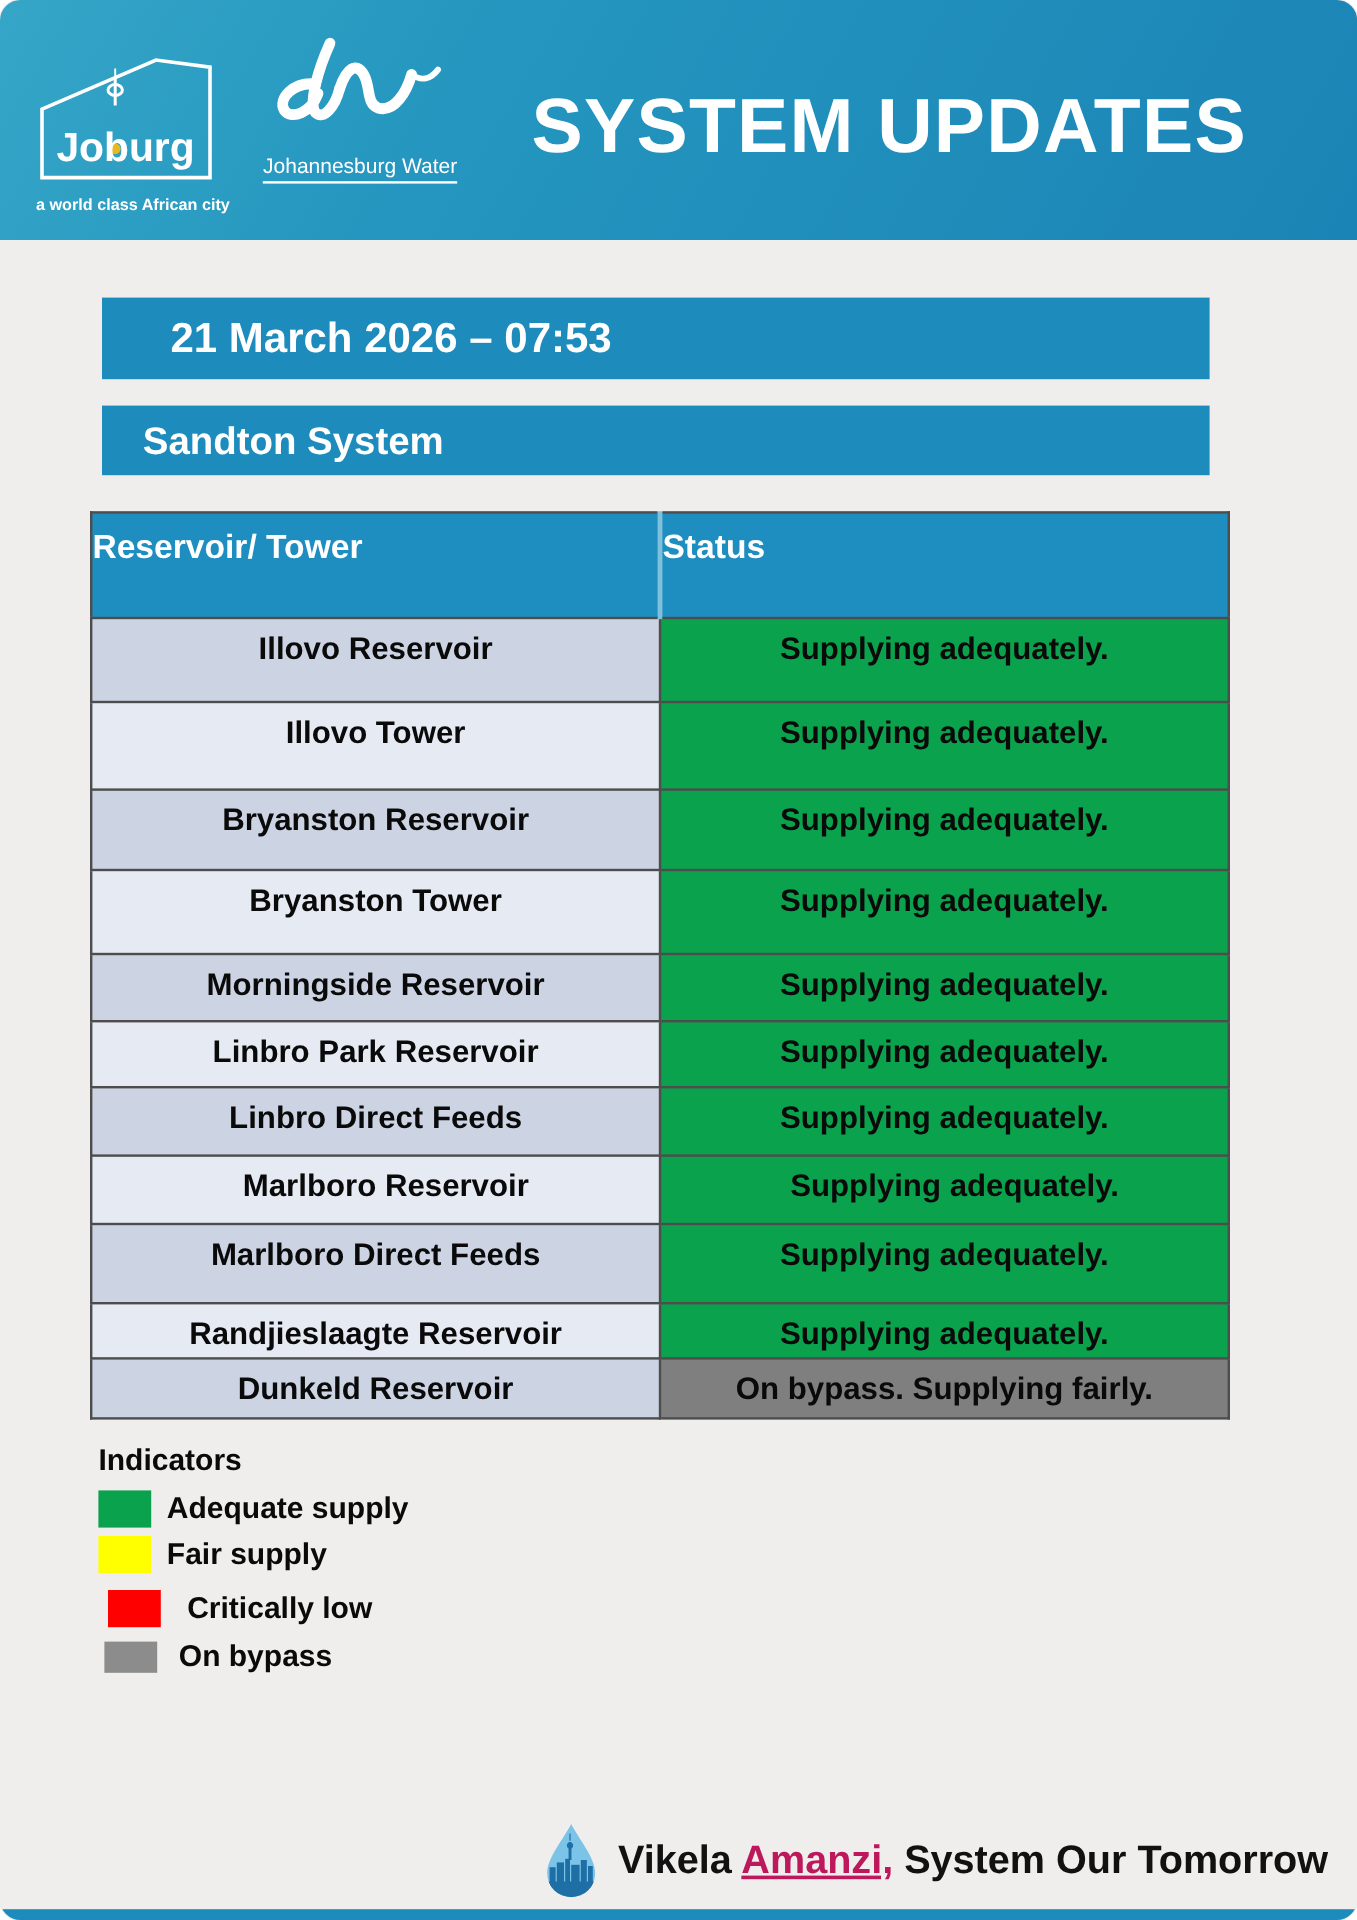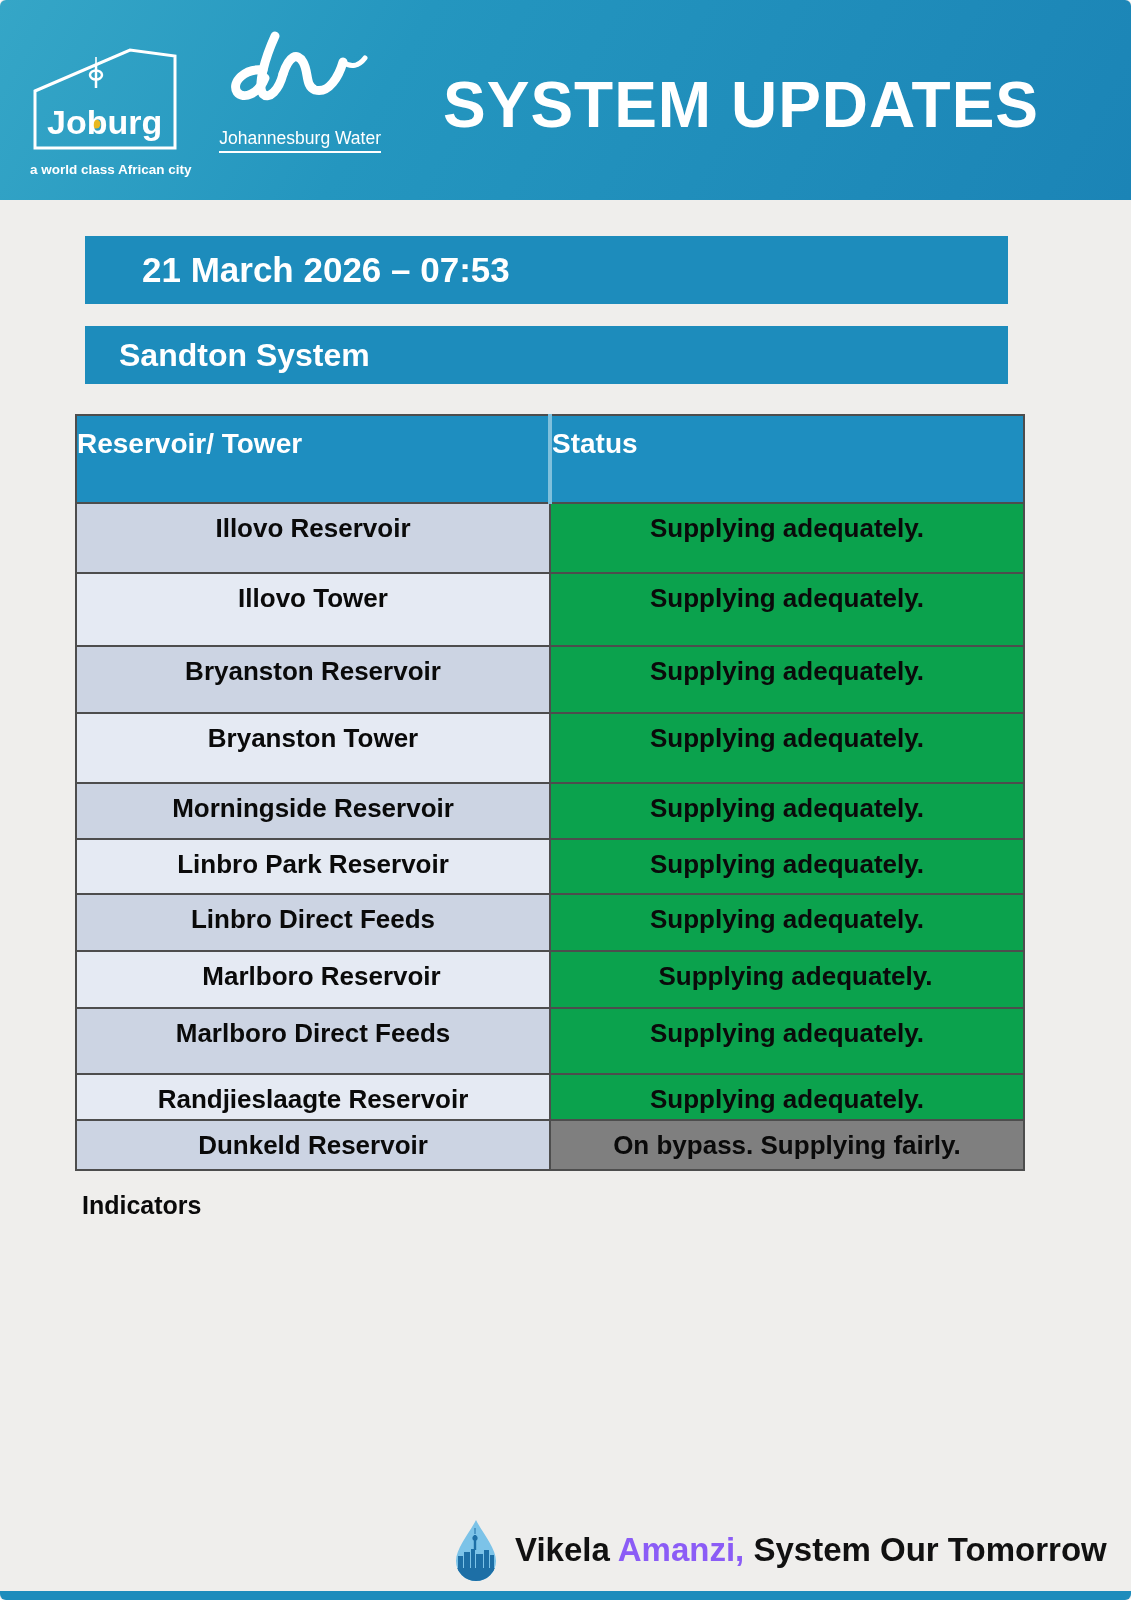--- a/index.html
+++ b/index.html
@@ -3,21 +3,21 @@
 <meta charset="utf-8">
 <style>
   html,body { margin:0; padding:0; background:#ffffff; }
   * { box-sizing:border-box; }
   body { font-family:"Liberation Sans", sans-serif; }
 
   .card {
     position:relative;
     width:1131px; height:1600px;
     background:#efeeec;
-    border-radius:6px;
+    border-radius:17px;
     overflow:hidden;
     box-shadow:0 0 0 1px rgba(0,0,0,0.08);
   }
 
   
   .header {
     height:200px;
     background:linear-gradient(120deg,#35a6c7 0%, #2496bf 35%, #1b84b6 100%);
     display:flex;
     align-items:flex-start;
@@ -39,21 +39,21 @@
     text-align:center;
     color:#ffffff; font-size:64px; font-weight:bold; letter-spacing:1px;
     white-space:nowrap;
   }
 
   
   .banner {
     background:#1d8cbc; color:#ffffff; font-weight:bold;
     width:923px; margin-left:85px; display:flex; align-items:center;
   }
-  .date-banner { margin-top:36px; height:68px; font-size:35px; padding-left:57px; }
+  .date-banner { margin-top:48px; height:68px; font-size:35px; padding-left:57px; }
   .system-banner { margin-top:22px; height:58px; font-size:32px; padding-left:34px; }
 
   
   table.status-table {
     border-collapse:collapse;
     margin:30px 0 0 75px;
     width:950px;
     table-layout:fixed;
     border:2px solid #4d4d4d;
   }
@@ -205,20 +205,38 @@
         </tr>
         <tr>
           <td class="cell-name">Dunkeld Reservoir</td>
           <td class="cell-status" style="background: rgb(127, 127, 127);">On bypass. Supplying fairly.</td>
         </tr>
       </tbody>
   </table>
 
   <div class="legend">
     <div class="legend-title">Indicators</div>
+    <div id="legend-items">
+        <div class="legend-item">
+          <span class="legend-swatch" style="background: rgb(11, 162, 77);"></span>
+          <span class="legend-label">Adequate supply</span>
+        </div>
+        <div class="legend-item">
+          <span class="legend-swatch" style="background: rgb(255, 255, 0);"></span>
+          <span class="legend-label">Fair supply</span>
+        </div>
+        <div class="legend-item">
+          <span class="legend-swatch" style="background: rgb(255, 0, 0);"></span>
+          <span class="legend-label">Critically low</span>
+        </div>
+        <div class="legend-item">
+          <span class="legend-swatch" style="background: rgb(140, 140, 140);"></span>
+          <span class="legend-label">On bypass</span>
+        </div>
+      </div>
   </div>
 
   <div class="footer">
     <svg class="drop-icon" width="48" height="64" viewBox="0 0 48 64">
       <defs>
         <clipPath id="dropClip">
           <path d="M24,2 C18,14 4,30 4,43 a20,20 0 0 0 40,0 C44,30 30,14 24,2 Z"></path>
         </clipPath>
       </defs>
       <path d="M24,2 C18,14 4,30 4,43 a20,20 0 0 0 40,0 C44,30 30,14 24,2 Z" fill="#7cc3e8"></path>
@@ -229,18 +247,18 @@
         <rect x="24" y="36" width="7" height="18"></rect>
         <rect x="32" y="32" width="5" height="22"></rect>
         <rect x="38" y="37" width="4" height="17"></rect>
         <rect x="21.8" y="17" width="2.4" height="15"></rect>
         <circle cx="23" cy="20" r="2.6"></circle>
         <rect x="22.5" y="10" width="1" height="6"></rect>
         <path d="M4,50 h40 v6 a20,14 0 0 1 -40,0 Z"></path>
       </g>
     </svg>
     <div class="footer-text">
-      <span>Vikela </span><span id="footer-accent" style="color: #8b5cf6;">Amanzi,</span><span> System Our Tomorrow</span>
+      <span>Vikela </span><span id="footer-accent" style="color: #be185d; text-decoration: underline;">Amanzi,</span><span> System Our Tomorrow</span>
     </div>
   </div>
 
   <div class="bottom-strip"></div>
 </div>
 
 </body></html>

